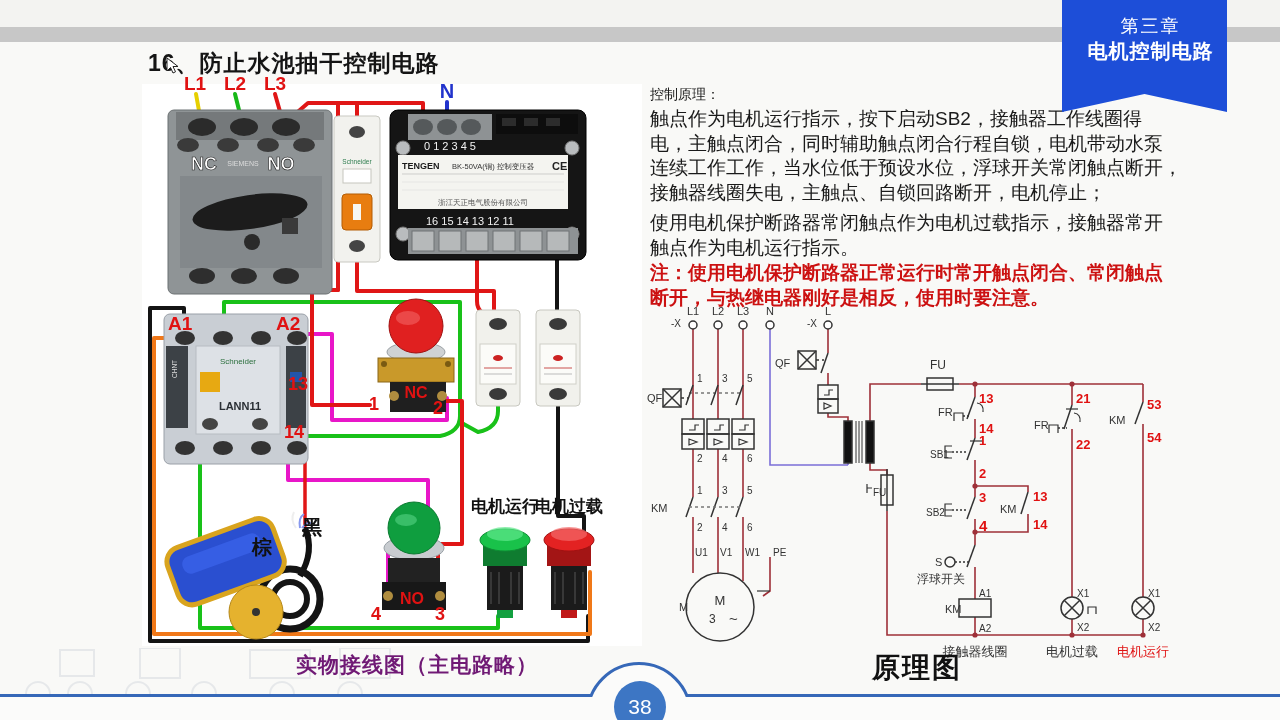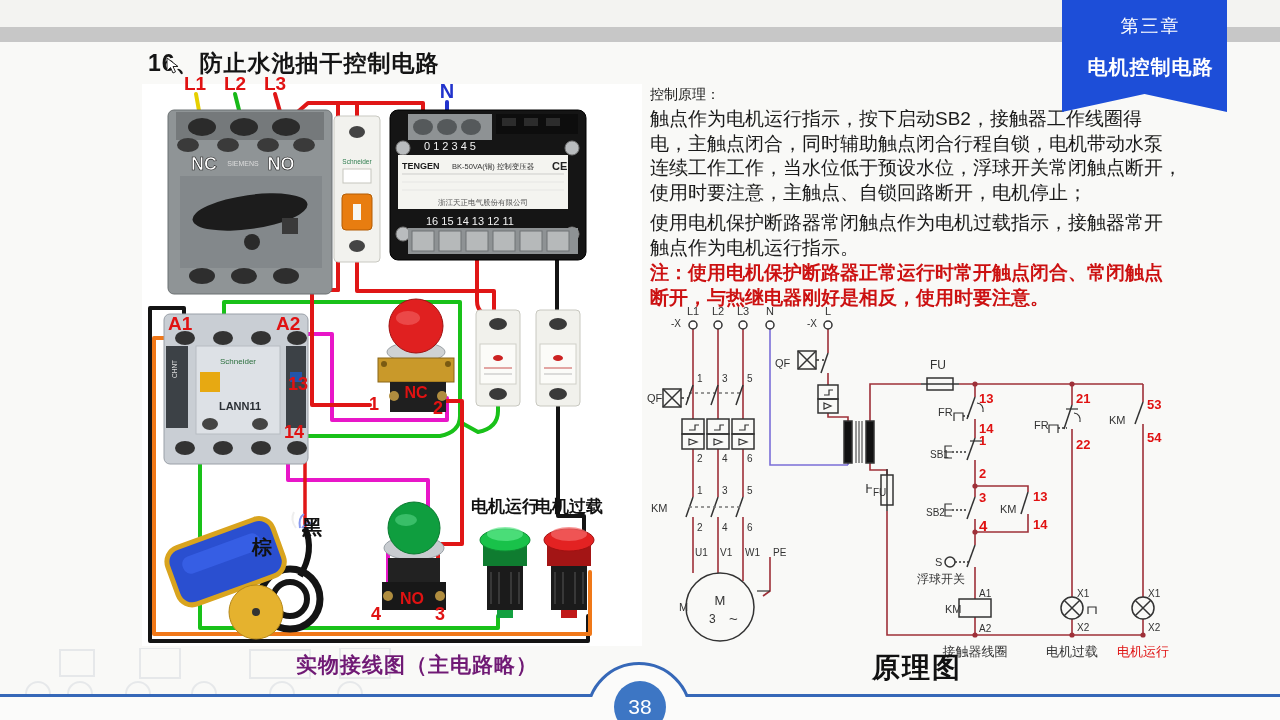--- a/index.html
+++ b/index.html
@@ -4,21 +4,21 @@
 <style>
   html,body{margin:0;padding:0;}
   body{width:1280px;height:720px;position:relative;overflow:hidden;
        background:#f8f8f6;font-family:"Liberation Sans","DejaVu Sans",sans-serif;}
   .top-strip{position:absolute;left:0;top:0;width:1280px;height:27px;background:#f3f3f1;}
   .gray-band{position:absolute;left:0;top:27px;width:1280px;height:15px;background:#c7c7c7;}
   .slide{position:absolute;left:0;top:42px;width:1280px;height:652px;background:#f9f9f7;}
   .ribbon{position:absolute;left:1062px;top:0;width:153px;height:112px;background:#1d4ed8;z-index:9;
           clip-path:polygon(0 0,100% 0,100% 100%,50% 84%,0 100%);color:#fff;text-align:center;padding-left:12px;}
   .ribbon .chap{margin-top:14px;font-size:18px;letter-spacing:2px;}
-  .ribbon .sub{margin-top:16px;font-size:20px;font-weight:bold;letter-spacing:1px;}
+  .ribbon .sub{font-size:20px;font-weight:bold;letter-spacing:1px;}
   .title{position:absolute;left:148px;top:48px;font-size:23px;font-weight:bold;color:#151515;letter-spacing:1px;z-index:3;}
   .cursor{position:absolute;left:166px;top:57px;z-index:4;}
   .principle{position:absolute;left:650px;top:86px;width:522px;color:#1a1a1a;z-index:2;}
   .principle .head{font-size:14px;margin-bottom:3px;}
   .principle .ln{font-size:19px;line-height:24.5px;white-space:nowrap;}
   .principle .note{margin-top:1px;color:#cc1111;font-weight:bold;}
   .photo-svg{position:absolute;left:140px;top:76px;z-index:2;}
   .sch-svg{position:absolute;left:645px;top:305px;z-index:2;}
   .cap-photo{position:absolute;left:296px;top:651px;font-size:21px;font-weight:bold;color:#701a75;letter-spacing:1px;z-index:3;}
   .cap-sch{position:absolute;left:872px;top:649px;font-size:28px;font-weight:bold;color:#111;letter-spacing:2px;z-index:3;text-align:center;}
@@ -49,21 +49,21 @@
 
 <svg class="cursor" width="14" height="18" viewBox="0 0 14 18">
   <polygon points="1,1 1,14 4.5,10.5 7,16 9.5,14.8 7,9.5 12,9.5" fill="#fff" stroke="#222" stroke-width="1"></polygon>
 </svg>
 
 <div class="principle">
   <div class="head">控制原理：</div>
   <div class="ln">触点作为电机运行指示，按下启动SB2，接触器工作线圈得</div>
   <div class="ln">电，主触点闭合，同时辅助触点闭合行程自锁，电机带动水泵</div>
   <div class="ln">连续工作工作，当水位低于预设水位，浮球开关常闭触点断开，</div>
-  <div class="ln">使用时要注意，主触点、自锁回路断开，电机停止；</div>
+  <div class="ln">接触器线圈失电，主触点、自锁回路断开，电机停止；</div>
   <div class="ln" style="margin-top:6px">使用电机保护断路器常闭触点作为电机过载指示，接触器常开</div>
   <div class="ln">触点作为电机运行指示。</div>
   <div class="ln note">注：使用电机保护断路器正常运行时常开触点闭合、常闭触点</div>
   <div class="ln note" style="margin-top:0">断开，与热继电器刚好是相反，使用时要注意。</div>
 </div>
 
 <svg class="photo-svg" width="505" height="575" viewBox="0 0 505 575">
   <rect x="2" y="8" width="500" height="562" fill="#ffffff"></rect>
 
   <g fill="none" stroke-linecap="round" stroke-linejoin="round">

